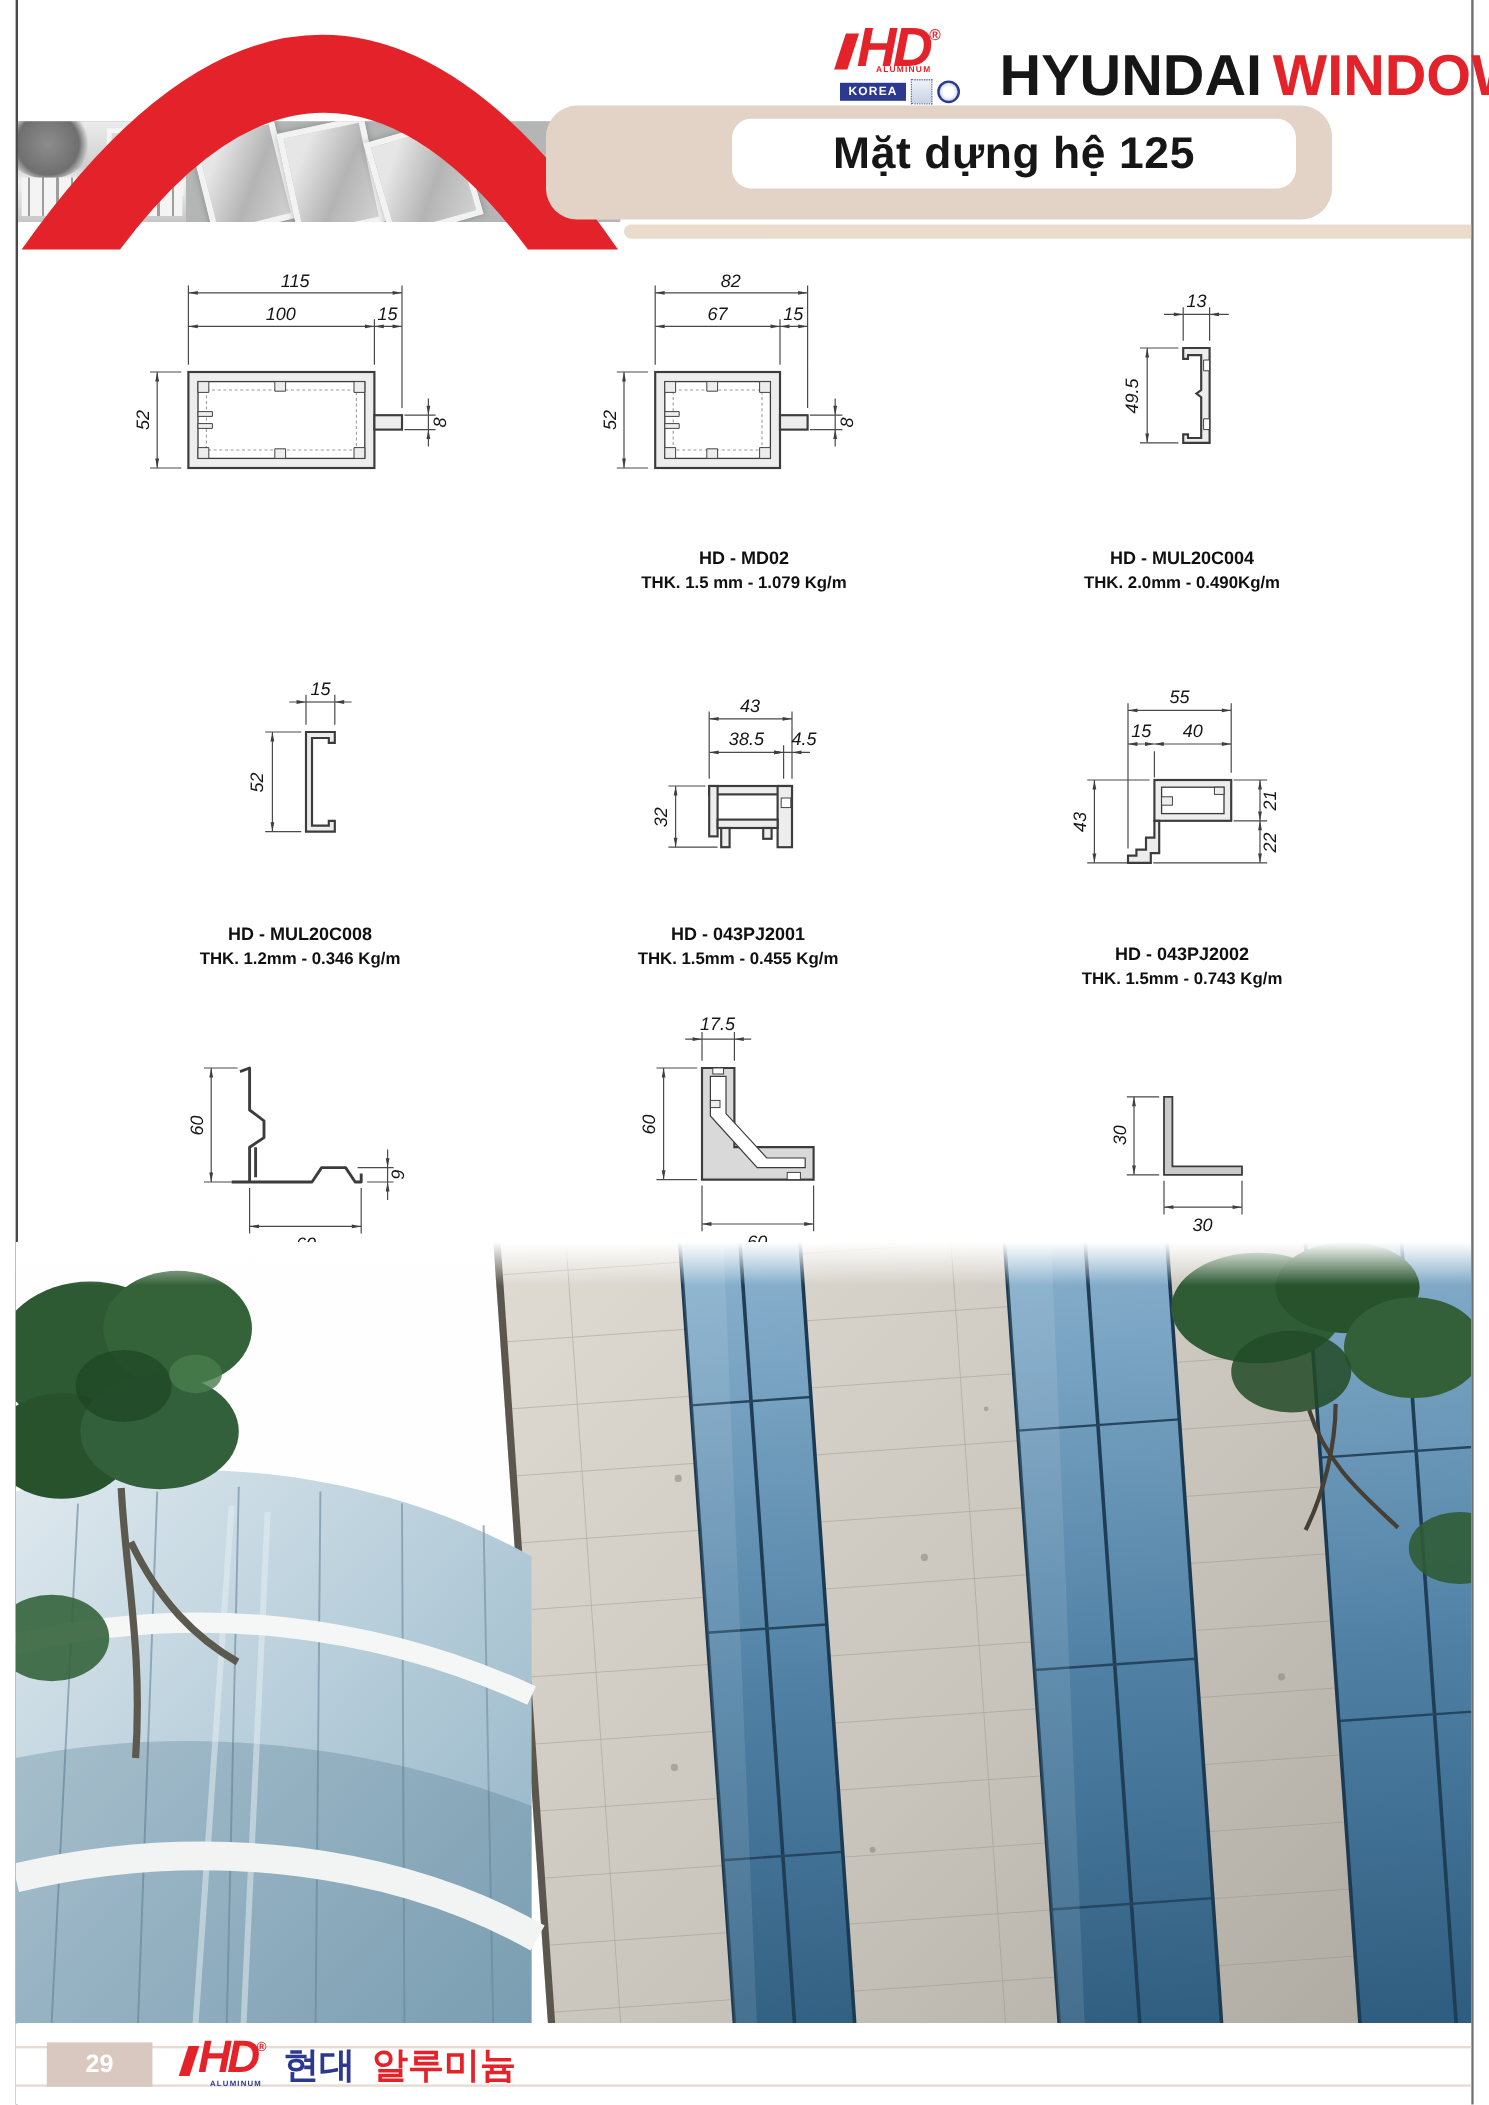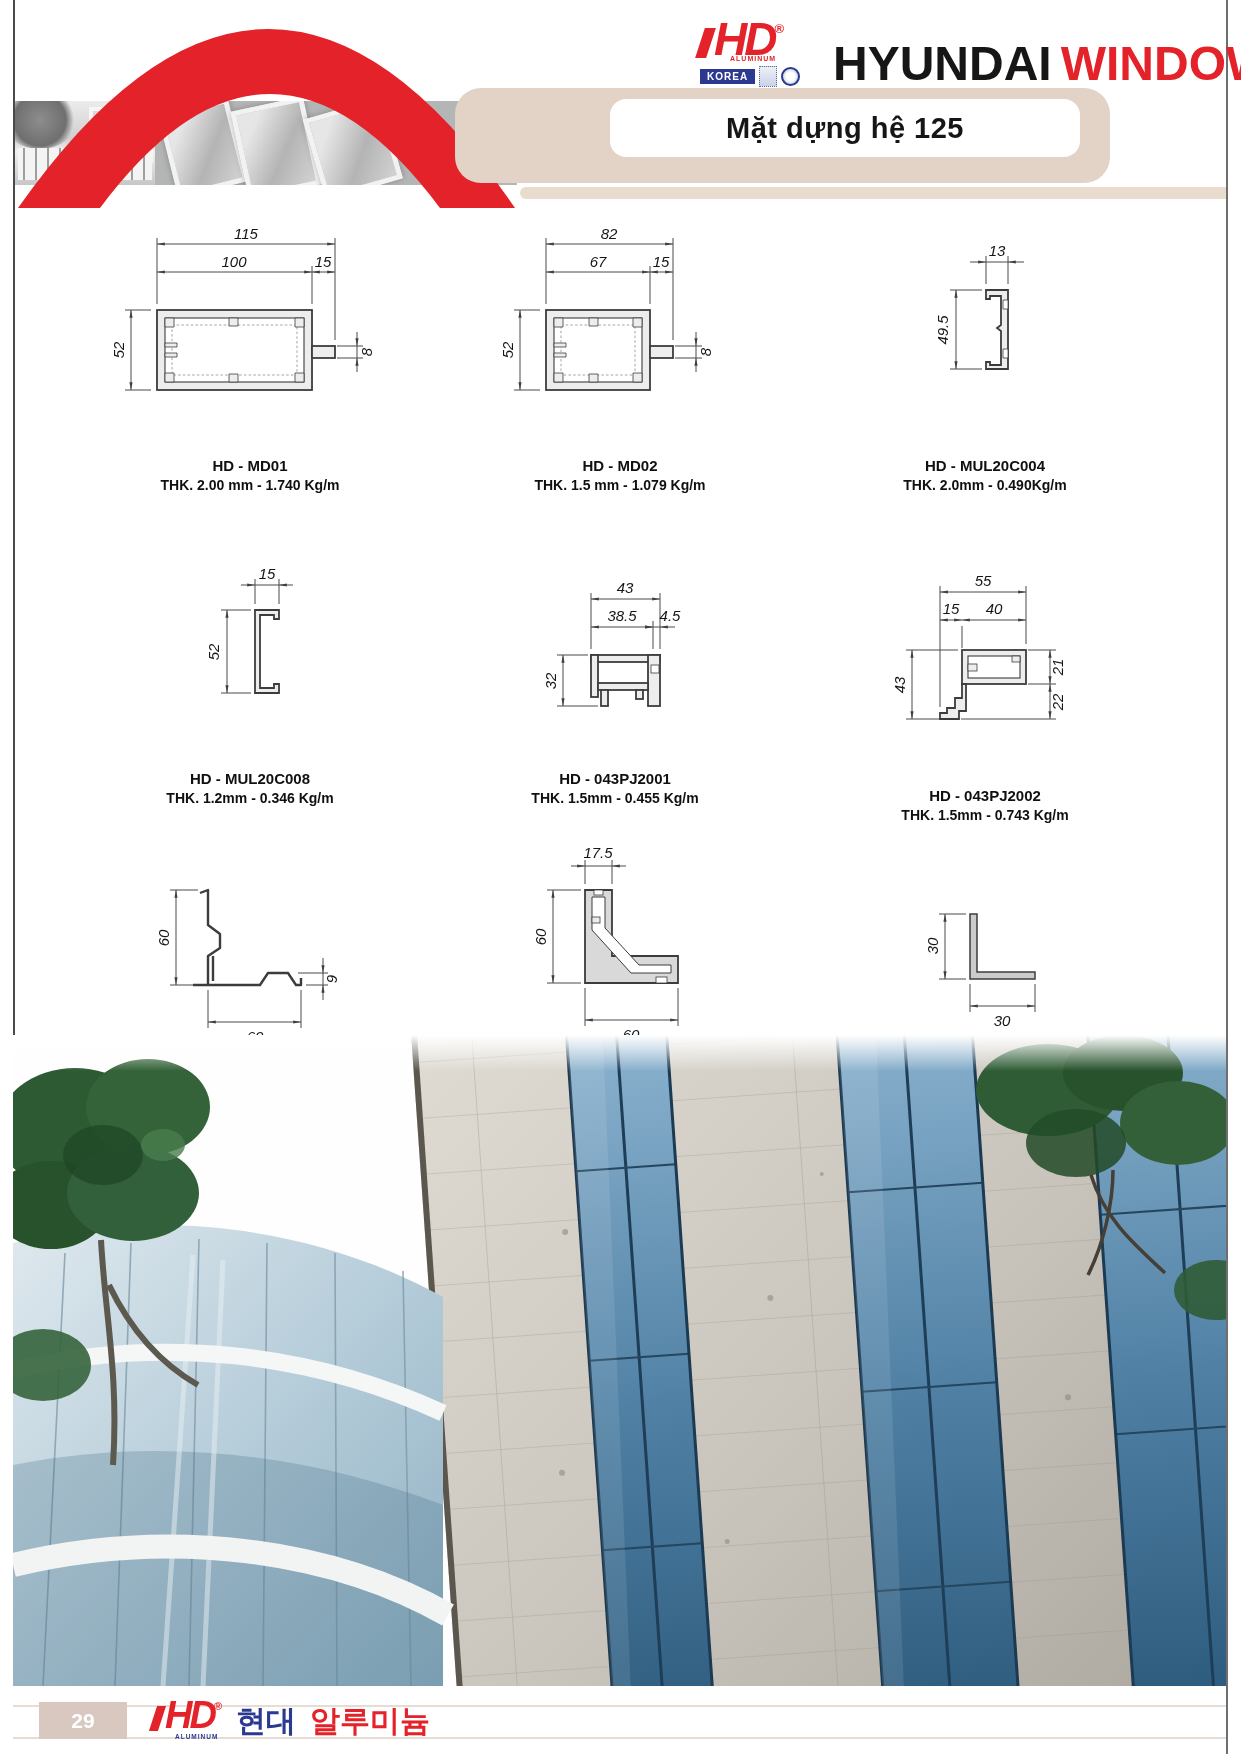--- a/index.html
+++ b/index.html
@@ -16,21 +16,21 @@
   .winpane{position:absolute;left:74px;top:6px;width:56px;height:48px;border:4px solid #f6f6f6;background:linear-gradient(135deg,#dcdcdc,#a7a7a7);}
   .wf{position:absolute;border:5px solid #f2f2f2;background:linear-gradient(125deg,#e6e6e6 20%,#b4b4b4 60%,#d2d2d2);box-shadow:0 0 6px rgba(0,0,0,.25);}
   .w1{left:152px;top:4px;width:62px;height:76px;transform:rotate(-14deg);}
   .w2{left:224px;top:2px;width:64px;height:80px;transform:rotate(-12deg);}
   .w3{left:298px;top:6px;width:70px;height:74px;transform:rotate(-16deg);}
   .swoosh{position:absolute;left:0;top:0;width:560px;height:215px;}
   .swoosh path{fill:var(--accent-red,#e42229);}
   .beige-strip{position:absolute;left:520px;top:187px;width:706px;height:12px;background:#eadccd;border-radius:6px 0 0 6px;}
   .beige-box{position:absolute;left:455px;top:88px;width:655px;height:95px;background:var(--beige,#e2d3c6);border-radius:26px;}
   .white-box{position:absolute;left:155px;top:11px;width:470px;height:58px;background:#fff;border-radius:16px;display:flex;align-items:center;justify-content:center;}
-  .white-box h1{margin:0;font-size:29px;font-weight:bold;color:#161616;letter-spacing:.5px;}
+  .white-box h1{margin:0;font-size:37px;font-weight:bold;color:#161616;letter-spacing:.5px;}
   .hd-logo{position:absolute;left:700px;top:16px;width:150px;}
   .hd-mark{position:relative;display:inline-block;line-height:1;text-align:right;}
   .hd-bracket{display:inline-block;width:11px;height:30px;background:var(--accent-red,#e42229);transform:skewX(-18deg);margin-right:3px;vertical-align:-3px;}
   .hd-text{font-size:46px;font-style:italic;font-weight:bold;color:var(--accent-red,#e42229);letter-spacing:-3px;}
   .hd-reg{font-size:13px;color:var(--accent-red,#e42229);vertical-align:22px;font-weight:bold;}
   .hd-sub{display:block;margin:-7px 0 0 30px;font-size:7px;font-weight:bold;letter-spacing:1px;color:var(--accent-red,#e42229);}
   .cert-row{margin-top:4px;display:flex;align-items:center;gap:4px;}
   .korea-chip{background:var(--navy,#2b3990);color:#fff;font-size:10px;font-weight:bold;padding:2px 7px;letter-spacing:1px;}
   .cert-icon{display:inline-block;width:16px;height:19px;}
   .cert-icon.c1{border:1px dotted #5a6b9a;background:linear-gradient(180deg,#eef1f7,#c9d2e6);}
@@ -150,24 +150,20 @@
         <polygon points="240,32 232.15946737727006,30.41064535363951 232.15946737727006,33.58935464636049" fill="#3f3f3f"></polygon>
         <polygon points="62,60 69.84053262272994,61.58935464636049 69.84053262272994,58.41064535363951" fill="#3f3f3f"></polygon>
         <polygon points="217,60 209.15946737727006,58.41064535363951 209.15946737727006,61.58935464636049" fill="#3f3f3f"></polygon>
         <polygon points="217,60 224.84053262272994,61.58935464636049 224.84053262272994,58.41064535363951" fill="#3f3f3f"></polygon>
         <polygon points="240,60 232.15946737727006,58.41064535363951 232.15946737727006,61.58935464636049" fill="#3f3f3f"></polygon>
         <polygon points="36,98 34.41064535363951,105.84053262272994 37.58935464636049,105.84053262272994" fill="#3f3f3f"></polygon>
         <polygon points="36,178 37.58935464636049,170.15946737727006 34.41064535363951,170.15946737727006" fill="#3f3f3f"></polygon>
         <polygon points="262,134 263.5893546463605,126.15946737727006 260.4106453536395,126.15946737727006" fill="#3f3f3f"></polygon>
         <polygon points="262,146 260.4106453536395,153.84053262272994 263.5893546463605,153.84053262272994" fill="#3f3f3f"></polygon>
       </svg>
-    <div class="plabel">
-      <div class="pcode">HD - MD01</div>
-      <div class="pspec">THK. 2.00 mm - 1.740 Kg/m</div>
-    </div>
   </div>
 
   <div class="pcard c2 row1">
     <svg viewBox="0 0 340 235" width="340" height="235">
       <path class="ext" d="M86,92V26 M213,128V26 M190,92V54 M80,98H54 M80,178H54 M215,134H242 M215,146H242 M236,120V134 M236,146V160"></path>
       <line class="dim" x1="86" y1="32" x2="213" y2="32"></line>
       <line class="dim" x1="86" y1="60" x2="190" y2="60"></line>
       <line class="dim" x1="190" y1="60" x2="213" y2="60"></line>
       <line class="dim" x1="60" y1="98" x2="60" y2="178"></line>
       <line class="dim out" x1="236" y1="134" x2="236" y2="146"></line>

